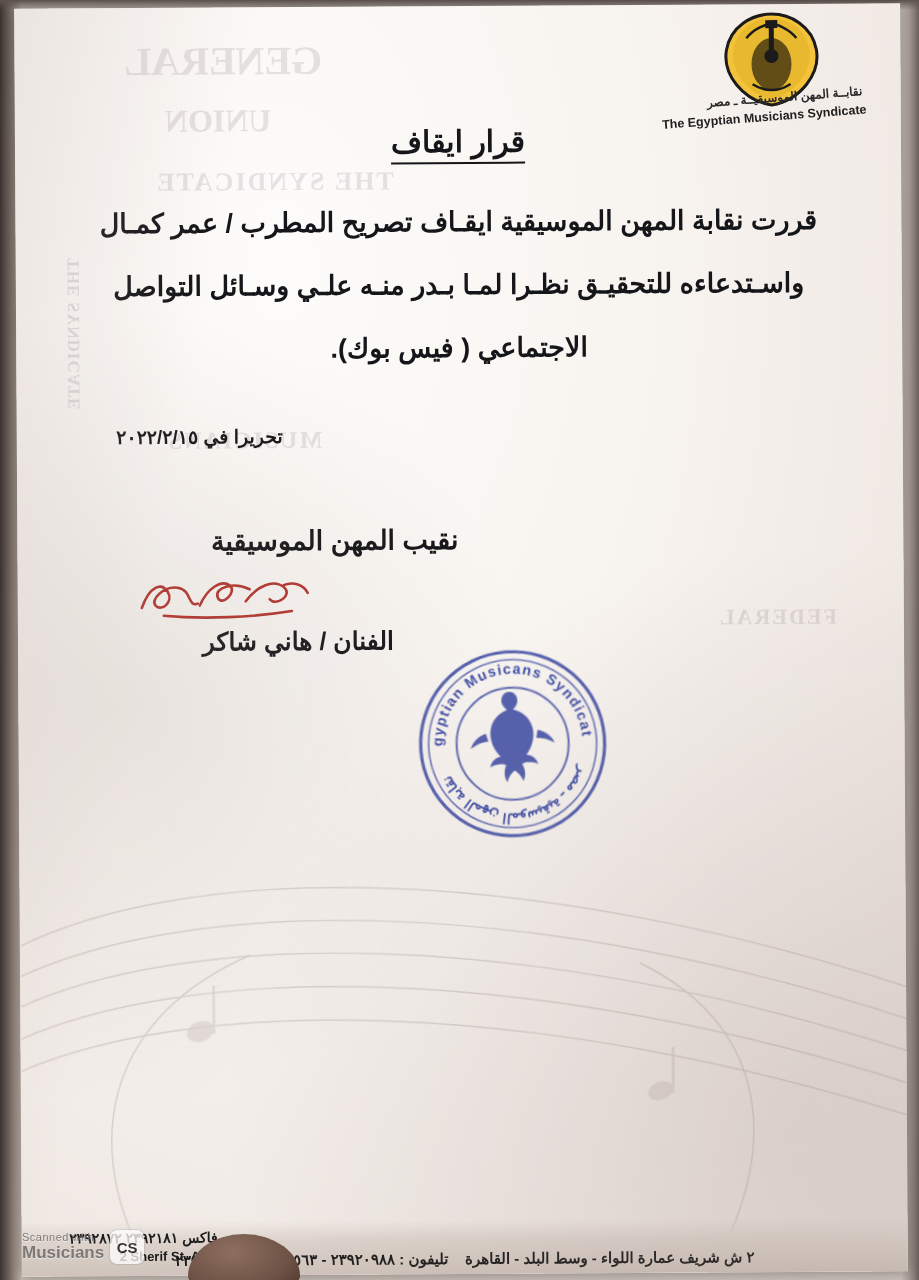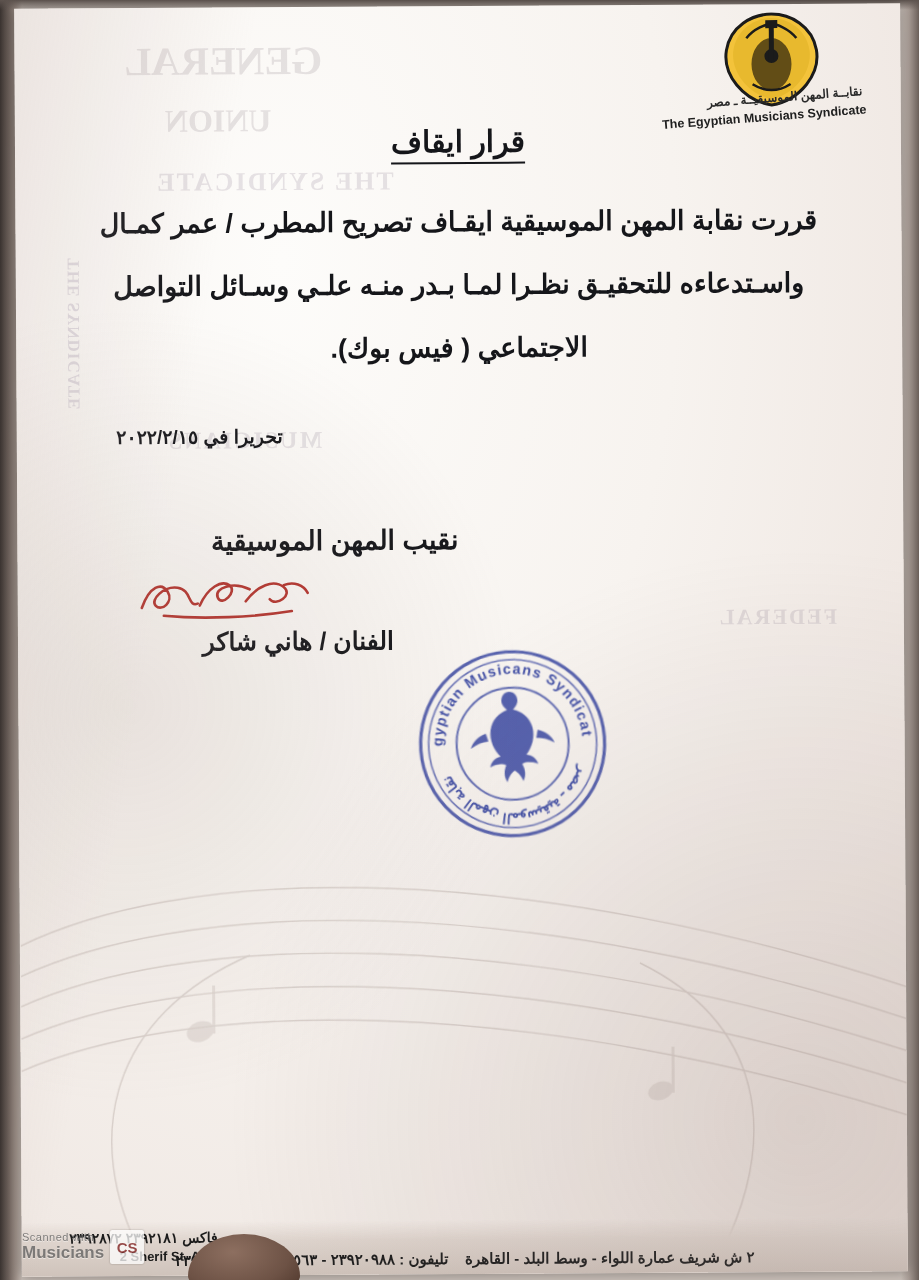--- a/index.html
+++ b/index.html
@@ -283,23 +283,23 @@
     left: 22px;
     bottom: 16px;
     display: flex;
     align-items: center;
     gap: 6px;
     opacity: 0.75;
   }
   .cam-badge {
     width: 34px;
     height: 34px;
-    border-radius: 2px;
+    border-radius: 7px;
     background: #ffffff;
-    color: #7f1d1d;
+    color: #000000;
     font-size: 15px;
     font-weight: bold;
     display: flex;
     align-items: center;
     justify-content: center;
     direction: ltr;
     box-shadow: 0 0 2px rgba(0,0,0,0.4);
   }
   .cam-text {
     direction: ltr;

